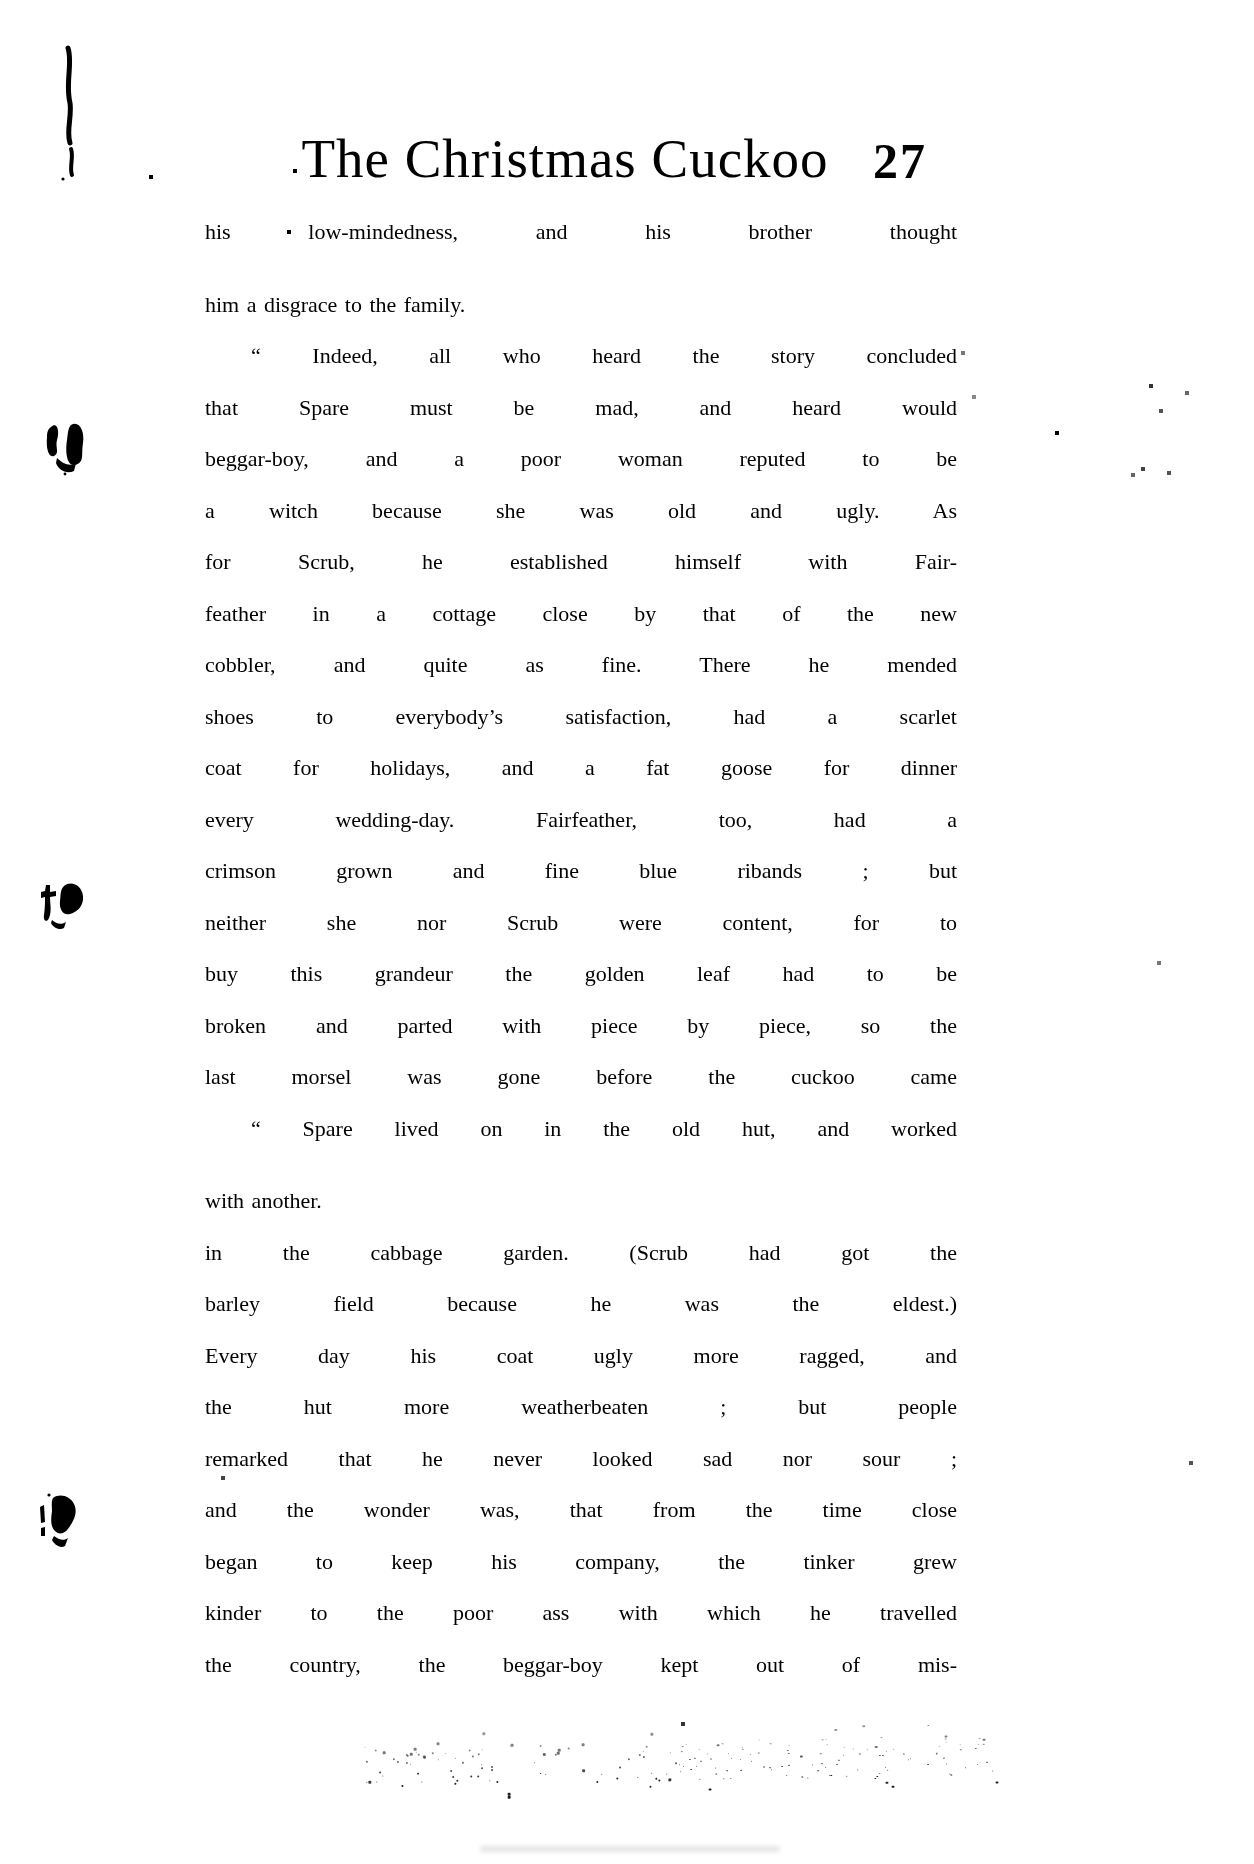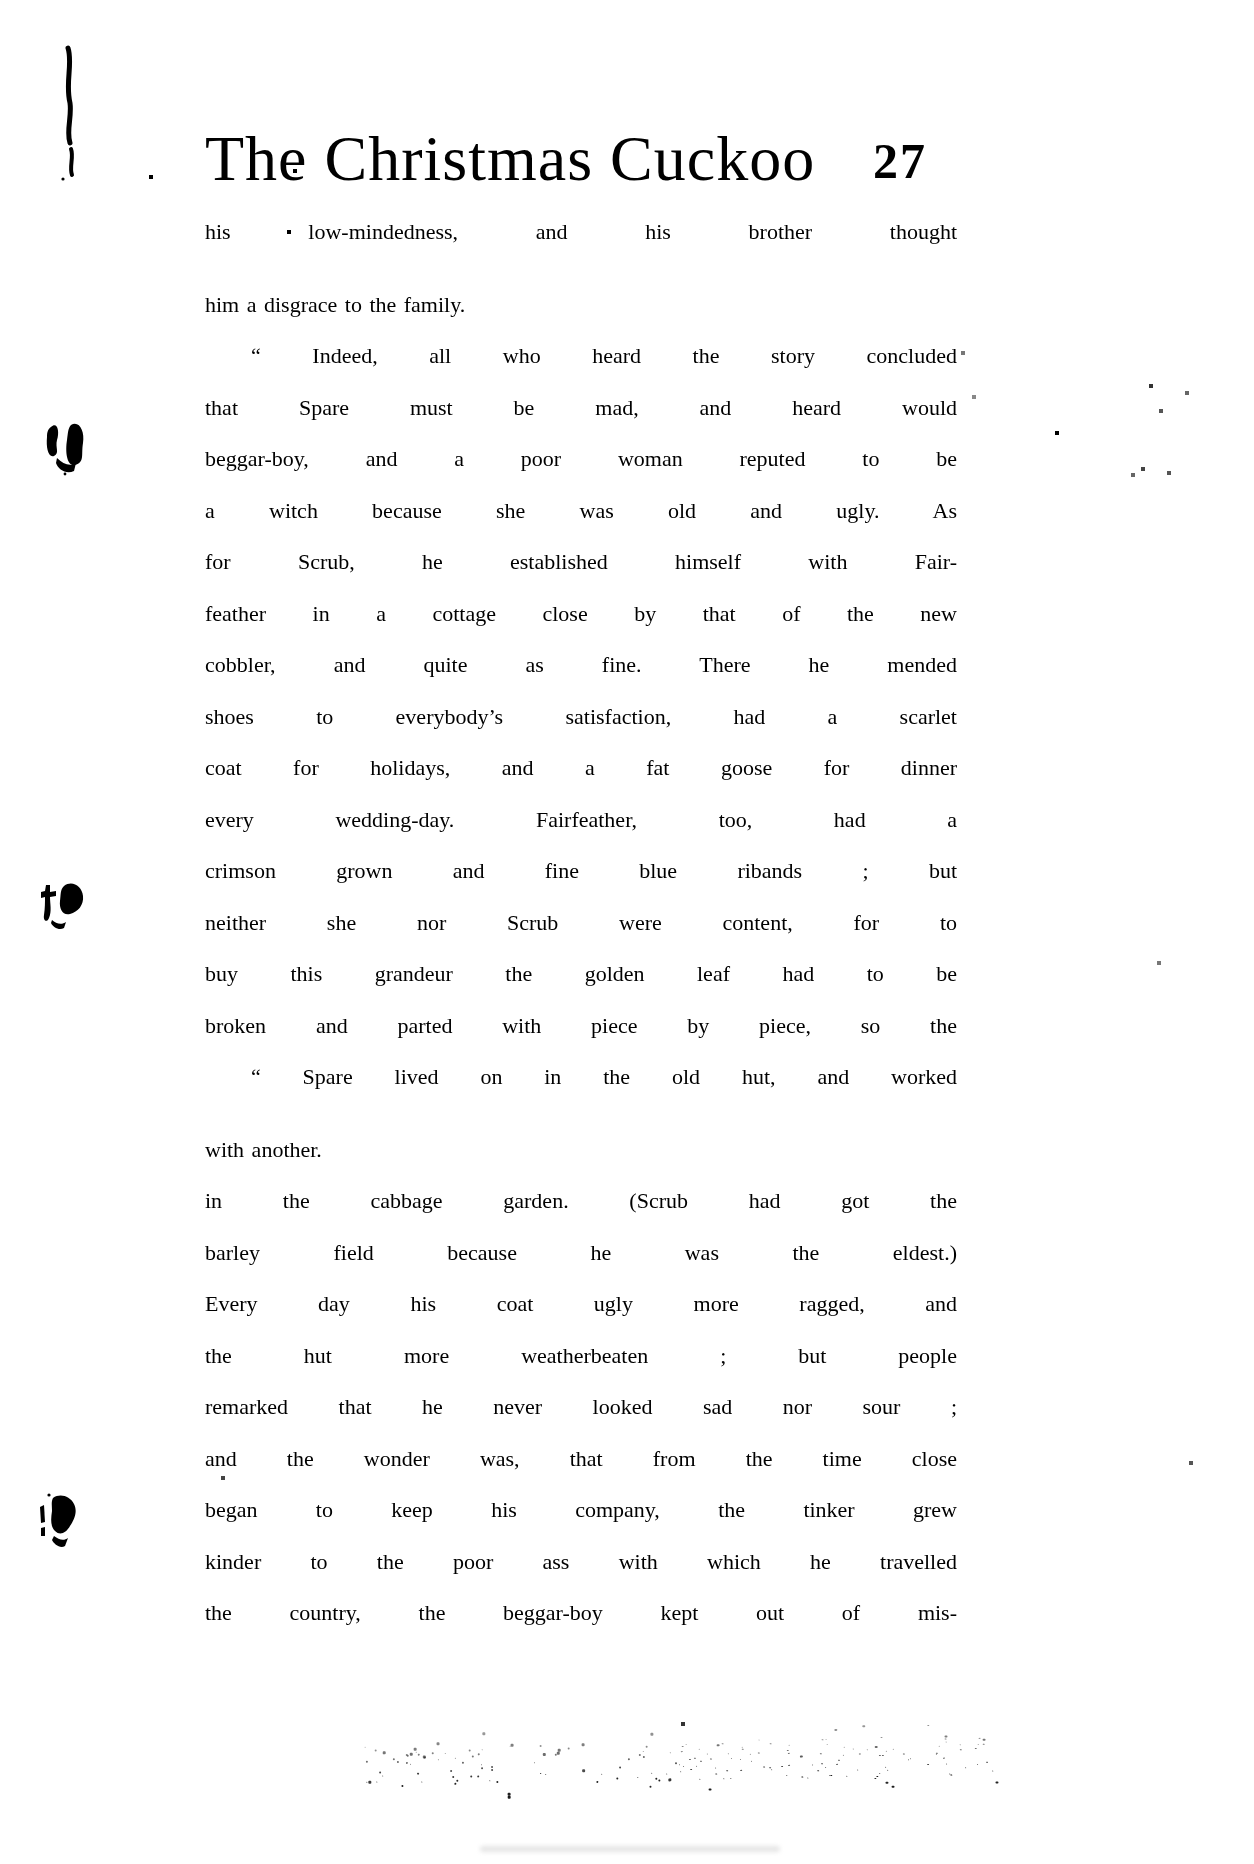--- a/index.html
+++ b/index.html
@@ -11,22 +11,22 @@
     font-family:"Liberation Serif","DejaVu Serif",serif;
     color:#000;
   }
   .page { position:absolute; inset:0; }
 
   
   .header {
     position:absolute; left:205px; top:128px; width:752px; height:64px;
   }
   .title {
-    display:block; width:720px; text-align:left;
-    font-size:64px; line-height:62px; letter-spacing:1px;
+    display:block; width:720px; text-align:center;
+    font-size:55px; line-height:62px; letter-spacing:1px;
     white-space:nowrap;
     font-family:Liberation Serif, serif;
   }
   .page-num {
     position:absolute; left:668px; top:2px;
     font-size:50px; line-height:62px; font-weight:bold;
     letter-spacing:2px;
   }
 
   
@@ -106,20 +106,21 @@
       <div class="line">for Scrub, he established himself with Fair-</div>
       <div class="line">feather in a cottage close by that of the new</div>
       <div class="line">cobbler, and quite as fine. There he mended</div>
       <div class="line">shoes to everybody’s satisfaction, had a scarlet</div>
       <div class="line">coat for holidays, and a fat goose for dinner</div>
       <div class="line">every wedding-day. Fairfeather, too, had a</div>
       <div class="line">crimson grown and fine blue ribands ; but</div>
       <div class="line">neither she nor Scrub were content, for to</div>
       <div class="line">buy this grandeur the golden leaf had to be</div>
       <div class="line">broken and parted with piece by piece, so the</div>
+      <div class="line">last morsel was gone before the cuckoo came</div>
       <div class="line indent">“ Spare lived on in the old hut, and worked</div>
       <div class="line nojust">with another.</div>
       <div class="line">in the cabbage garden. (Scrub had got the</div>
       <div class="line">barley field because he was the eldest.)</div>
       <div class="line">Every day his coat ugly more ragged, and</div>
       <div class="line">the hut more weatherbeaten ; but people</div>
       <div class="line">remarked that he never looked sad nor sour ;</div>
       <div class="line">and the wonder was, that from the time close</div>
       <div class="line">began to keep his company, the tinker grew</div>
       <div class="line">kinder to the poor ass with which he travelled</div>

